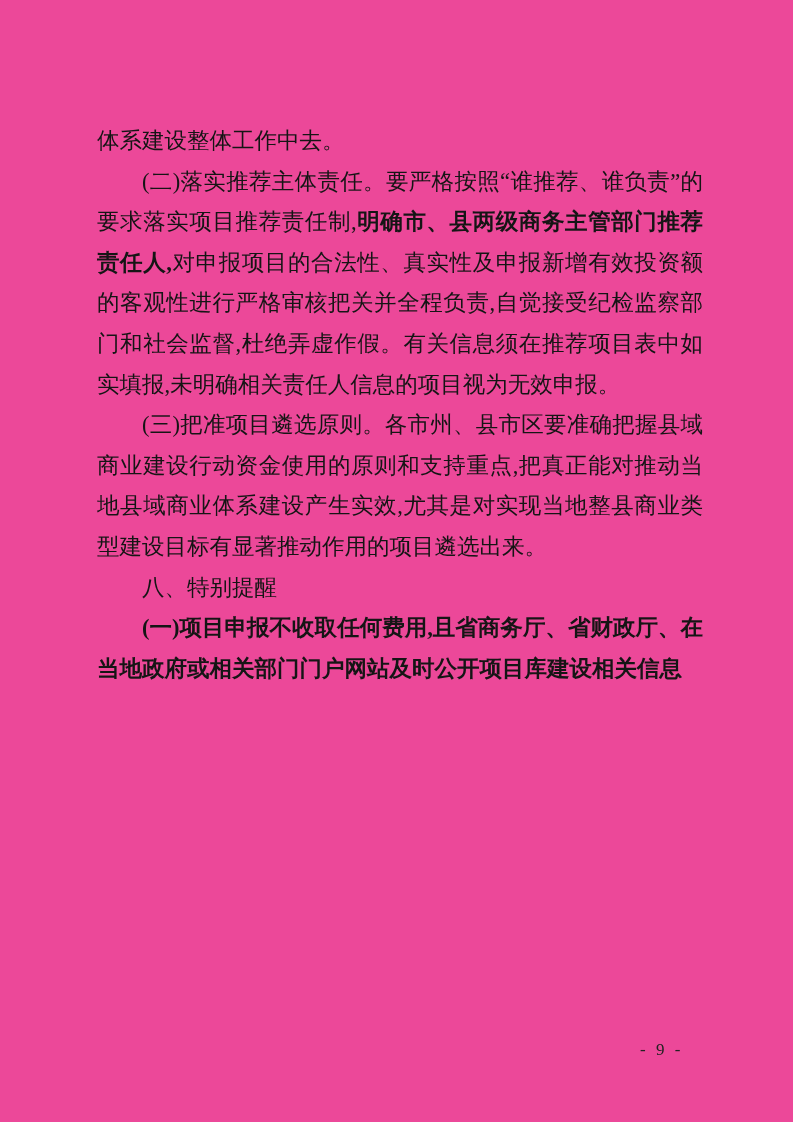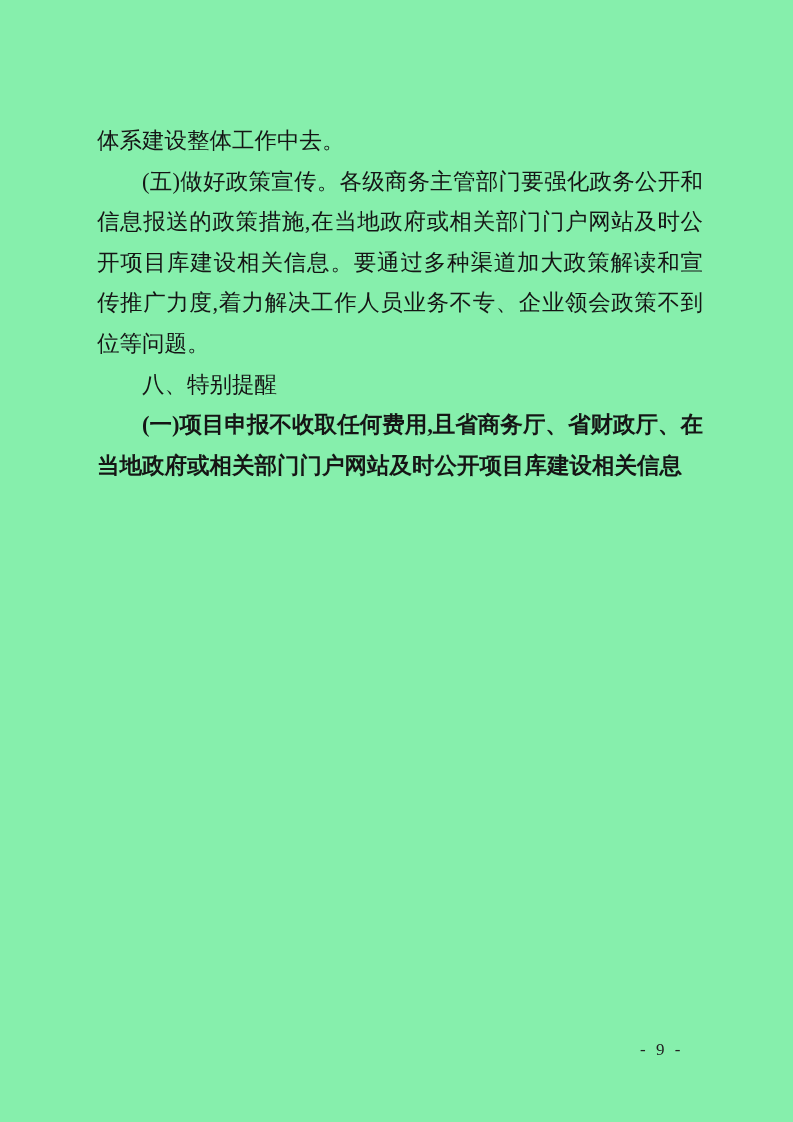--- a/index.html
+++ b/index.html
@@ -4,21 +4,21 @@
 <style>
   html, body {
     margin: 0;
     padding: 0;
     background: #ffffff;
   }
   .page {
     position: relative;
     width: 793px;
     height: 1122px;
-    background: #86efac;
+    background: #ec4899;
     overflow: hidden;
     font-family: "Liberation Serif", "DejaVu Serif", serif;
     color: #151515;
   }
   .text-block {
     position: absolute;
     left: 97px;
     top: 121px;
     width: 606px;
     font-size: 22.5px;
@@ -51,18 +51,19 @@
     text-align: left;
     font-family: "Liberation Serif", "DejaVu Serif", serif;
   }
 </style>
 </head>
 <body>
 
 <div class="page">
   <div class="text-block" id="document-body">
       <p class="para continuation"><span class="run">体系建设整体工作中去。</span></p>
-      <p class="para paragraph"><span class="run">(五)做好政策宣传。各级商务主管部门要强化政务公开和信息报送的政策措施,在当地政府或相关部门门户网站及时公开项目库建设相关信息。要通过多种渠道加大政策解读和宣传推广力度,着力解决工作人员业务不专、企业领会政策不到位等问题。</span></p>
+      <p class="para paragraph"><span class="run">(二)落实推荐主体责任。要严格按照“谁推荐、谁负责”的要求落实项目推荐责任制,</span><span class="run bold">明确市、县两级商务主管部门推荐责任人,</span><span class="run">对申报项目的合法性、真实性及申报新增有效投资额的客观性进行严格审核把关并全程负责,自觉接受纪检监察部门和社会监督,杜绝弄虚作假。有关信息须在推荐项目表中如实填报,未明确相关责任人信息的项目视为无效申报。</span></p>
+      <p class="para paragraph"><span class="run">(三)把准项目遴选原则。各市州、县市区要准确把握县域商业建设行动资金使用的原则和支持重点,把真正能对推动当地县域商业体系建设产生实效,尤其是对实现当地整县商业类型建设目标有显著推动作用的项目遴选出来。</span></p>
       <p class="para heading"><span class="run bold">八、特别提醒</span></p>
       <p class="para paragraph"><span class="run bold">(一)项目申报不收取任何费用,且省商务厅、省财政厅、在当地政府或相关部门门户网站及时公开项目库建设相关信息</span></p>
     </div>
   <div class="footer-pagenum">- 9 -</div>
 </div>
 
 </body></html>

